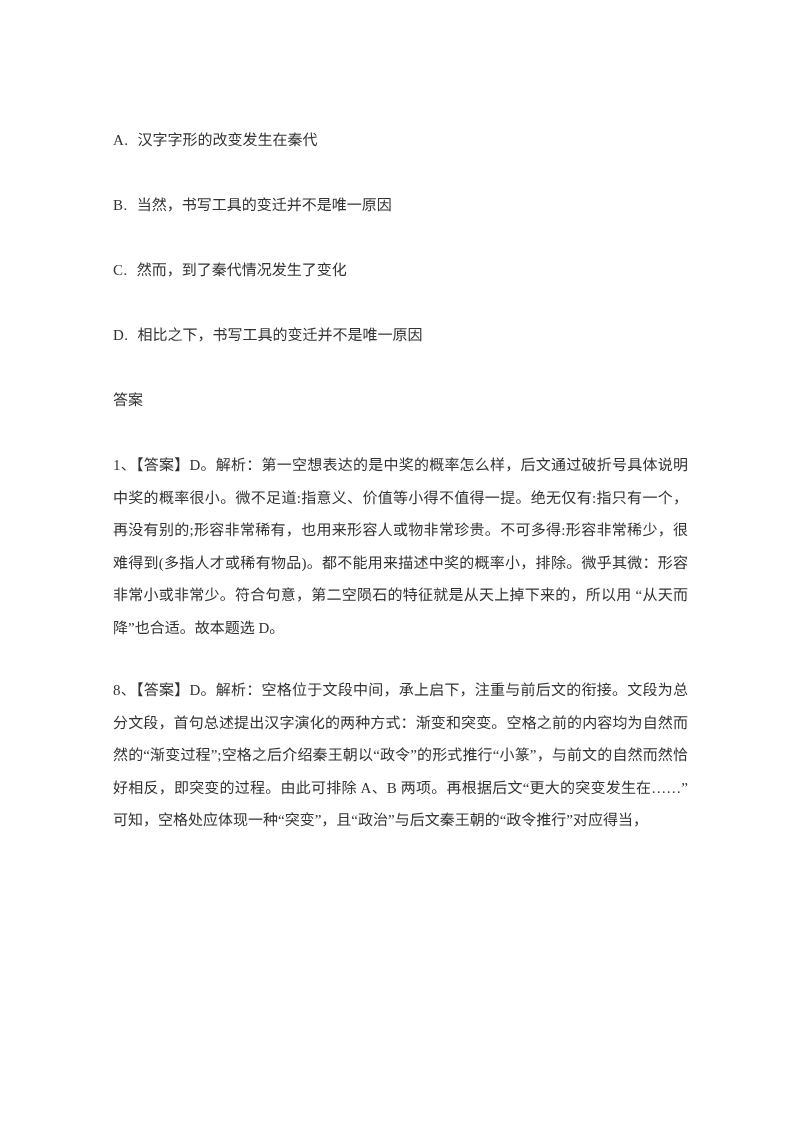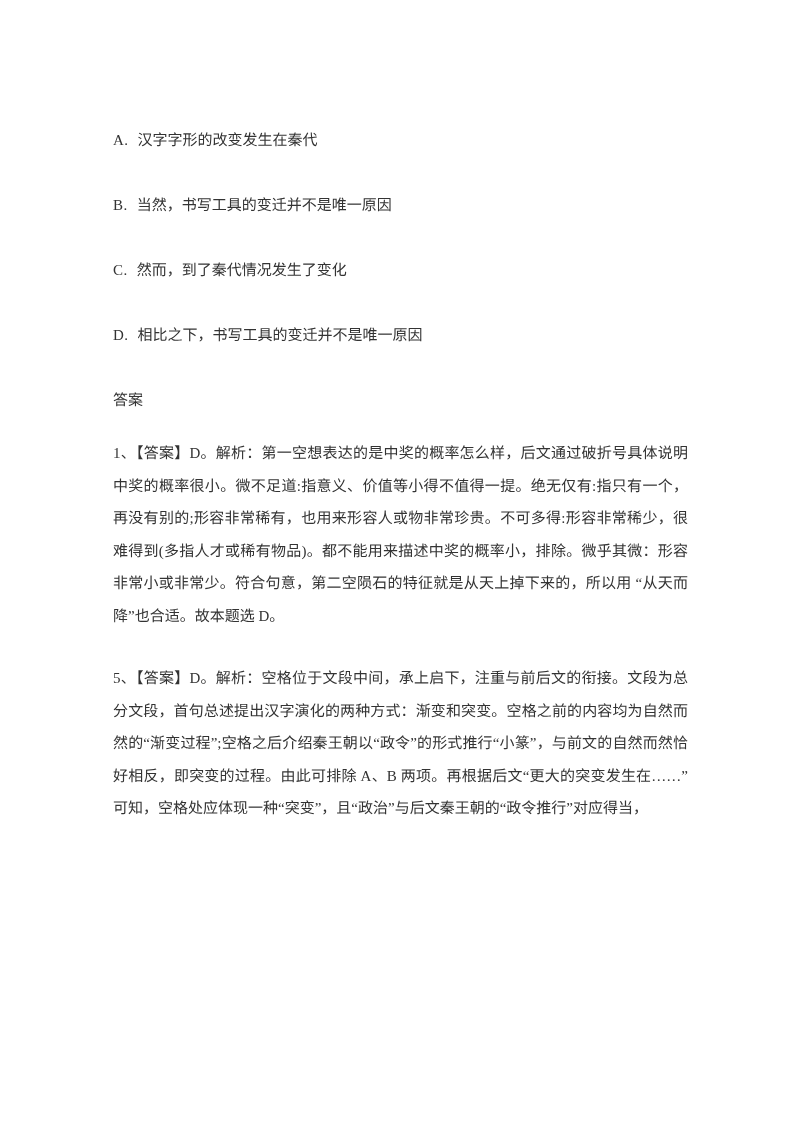--- a/index.html
+++ b/index.html
@@ -27,21 +27,21 @@
     font-size: 15px;
     line-height: 33px;
     white-space: nowrap;
   }
   .opt-label {
     display: inline-block;
     margin-right: 9px;
     letter-spacing: 0.5px;
   }
   .answers-heading {
-    margin: 0 0 20px 0;
+    margin: 0 0 32px 0;
     font-size: 15px;
     line-height: 33px;
   }
   .answer-para {
     margin: 0 0 30px 0;
     font-size: 15px;
     line-height: 32.5px;
     text-align: justify;
     word-break: break-all;
   }
@@ -66,16 +66,16 @@
 
     <p class="option">
       <span class="opt-label">D.</span><span class="opt-text">相比之下，书写工具的变迁并不是唯一原因</span>
     </p>
 
     <p class="answers-heading">答案</p>
 
     <p class="answer-para">1、【答案】D。解析：第一空想表达的是中奖的概率怎么样，后文通过破折号具体说明中奖的概率很小。微不足道:指意义、价值等小得不值得一提。绝无仅有:指只有一个，再没有别的;形容非常稀有，也用来形容人或物非常珍贵。不可多得:形容非常稀少，很难得到(多指人才或稀有物品)。都不能用来描述中奖的概率小，排除。微乎其微：形容非常小或非常少。符合句意，第二空陨石的特征就是从天上掉下来的，所以用 “从天而降”也合适。故本题选 D。</p>
 
 
-    <p class="answer-para">5、【答案】D。解析：空格位于文段中间，承上启下，注重与前后文的衔接。文段为总分文段，首句总述提出汉字演化的两种方式：渐变和突变。空格之前的内容均为自然而然的“渐变过程”;空格之后介绍秦王朝以“政令”的形式推行“小篆”，与前文的自然而然恰好相反，即突变的过程。由此可排除 A、B 两项。再根据后文“更大的突变发生在……”可知，空格处应体现一种“突变”，且“政治”与后文秦王朝的“政令推行”对应得当，</p>
+    <p class="answer-para">8、【答案】D。解析：空格位于文段中间，承上启下，注重与前后文的衔接。文段为总分文段，首句总述提出汉字演化的两种方式：渐变和突变。空格之前的内容均为自然而然的“渐变过程”;空格之后介绍秦王朝以“政令”的形式推行“小篆”，与前文的自然而然恰好相反，即突变的过程。由此可排除 A、B 两项。再根据后文“更大的突变发生在……”可知，空格处应体现一种“突变”，且“政治”与后文秦王朝的“政令推行”对应得当，</p>
 
   </div>
 </div>
 
 </body></html>

